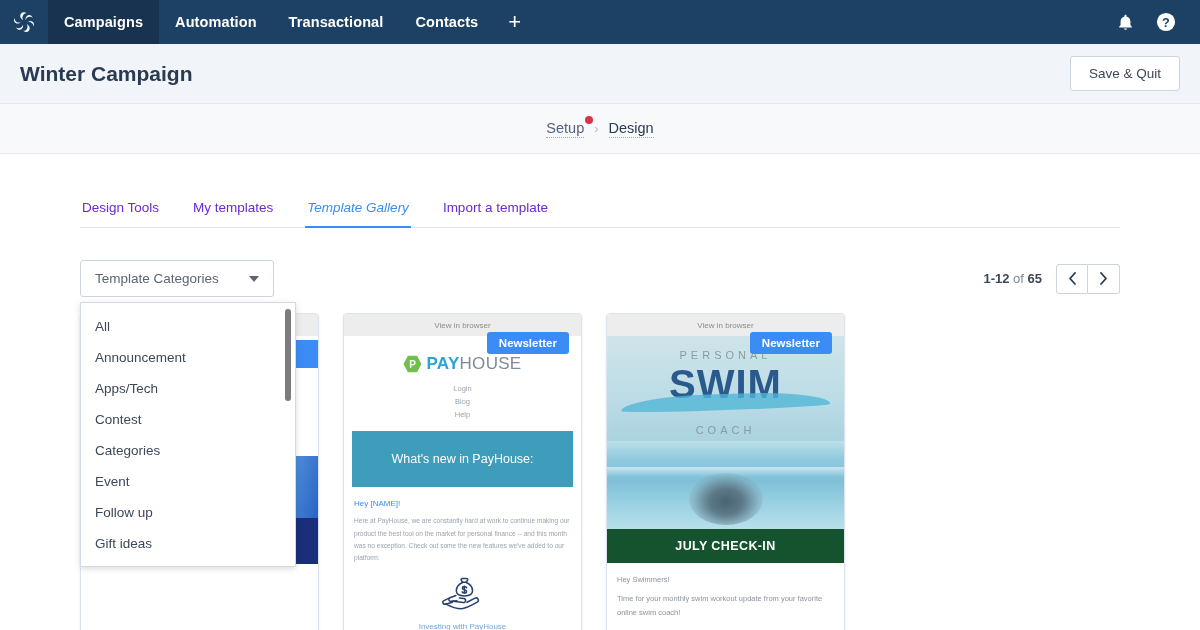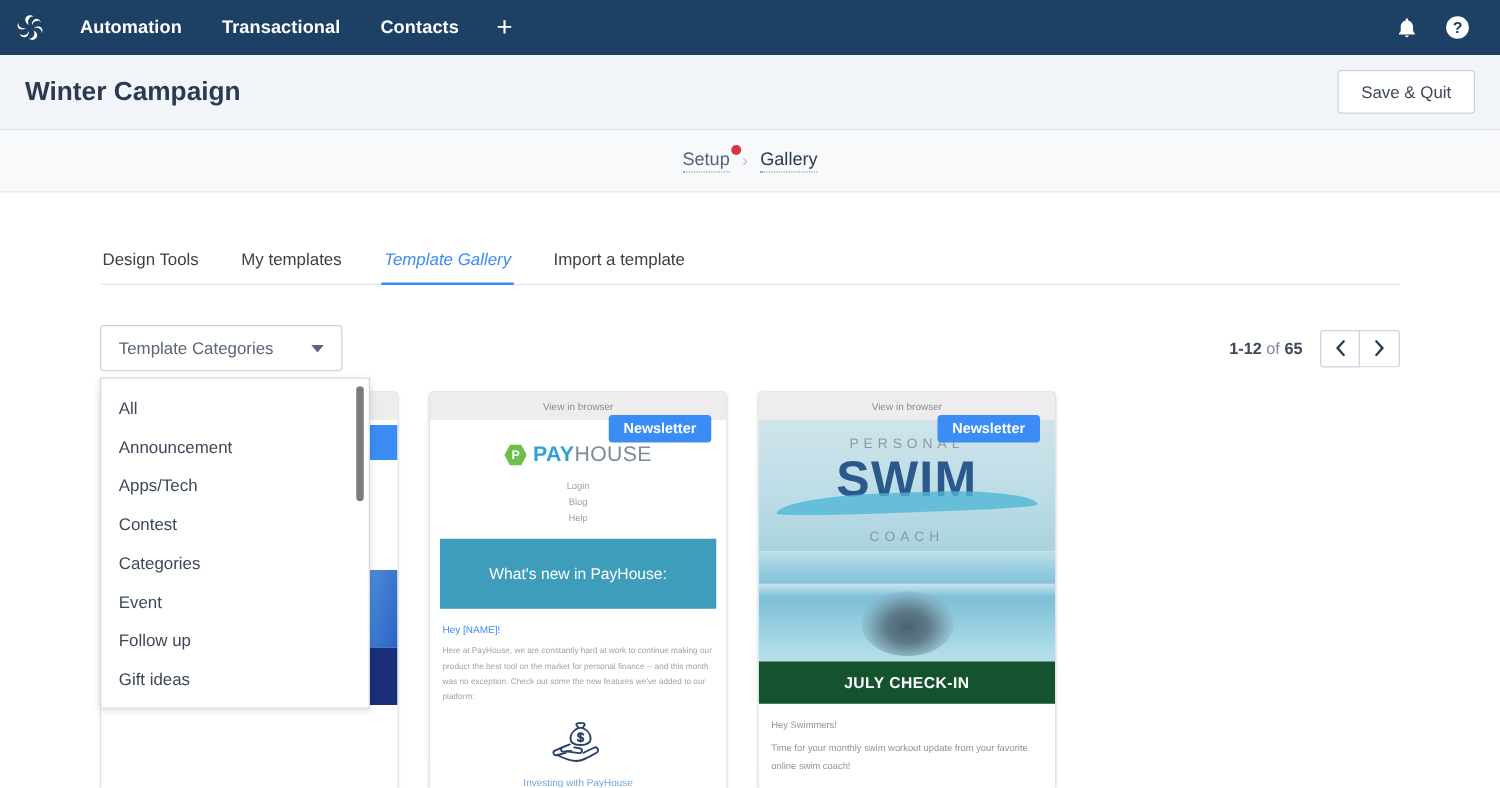--- a/index.html
+++ b/index.html
@@ -65,21 +65,21 @@
   }
   .crumb-sep { color: #b4bdcc; font-size: 13px; }
 
   
   .main { padding: 0 80px; position: relative; }
   .tabs {
     display: flex; gap: 30px; border-bottom: 1px solid #e2e7ee;
     margin-top: 40px; padding: 0 0 0 0;
   }
   .tab {
-    font-size: 13.5px; color: #404040; padding: 6px 2px 11px;
+    font-size: 13.5px; color: #6d28d9; padding: 6px 2px 11px;
     cursor: pointer; border-bottom: 2px solid transparent; margin-bottom: -1px;
   }
   .tab.active { color: #3b8cf5; border-bottom-color: #3b8cf5; font-style: italic; }
 
   .toolbar {
     display: flex; margin-top: 32px; position: relative; gap: 25px;
   }
   .cat-select {
     background: #ffffff; border: 1px solid #ccd4e0; border-radius: 3px;
     padding: 10px 14px; font-size: 13.5px; color: #5a6577;
@@ -247,20 +247,23 @@
         <path d="M26.4 10c-1.5-2.6-4.6-3.3-6.8-1.5-1.5 1.3-2 3.4-1.6 5.2.6-2.3 2.3-3.9 4.5-4.2 1.9-.3 3.5.4 4.4 1.6-.1-.4-.3-.8-.5-1.1z"></path>
         <path d="M27.6 21.4c1.5-2.6.3-5.6-2.5-6.3-1.9-.5-3.9.2-5.2 1.6 2.1-1 4.4-.6 6 .9 1.4 1.3 1.9 3 1.4 4.4.1-.2.2-.4.3-.6z"></path>
         <path d="M18.4 28.2c3 0 5-2.4 4.6-5.2-.3-2-1.9-3.5-3.6-4.3 1.3 2 1.3 4.4-.1 6.2-1.2 1.7-2.8 2.3-4.3 1.9.8.9 2 1.4 3.4 1.4z"></path>
         <path d="M6.3 23.1c1.5 2.6 4.6 3.3 6.8 1.5 1.5-1.3 2-3.4 1.6-5.2-.6 2.3-2.3 3.9-4.5 4.2-1.9.3-3.5-.4-4.4-1.6.1.4.3.8.5 1.1z"></path>
         <path d="M4.4 11.5c-1.5 2.6-.3 5.6 2.5 6.3 1.9.5 3.9-.2 5.2-1.6-2.1 1-4.4.6-6-.9-1.4-1.3-1.9-3-1.4-4.4-.1.2-.2.4-.3.6z"></path>
       </g>
       <circle cx="16" cy="16" r="2.4" fill="#1d4164"></circle>
     </svg>
   </div>
   <div class="nav-items">
+    <div class="nav-item active">
+        <span>Campaigns</span>
+      </div>
     <div class="nav-item">
         <span>Automation</span>
       </div>
     <div class="nav-item">
         <span>Transactional</span>
       </div>
     <div class="nav-item">
         <span>Contacts</span>
       </div>
   </div>
@@ -287,21 +290,21 @@
   <div class="page-title">Winter Campaign</div>
   <button class="save-quit">Save &amp; Quit</button>
 </div>
 
 <div class="breadcrumb-bar">
   <div class="crumb">
     <span>Setup</span>
     <span class="crumb-dot"></span>
   </div>
   <span class="crumb-sep">›</span>
-  <div class="crumb current">Gallery</div>
+  <div class="crumb current">Design</div>
 </div>
 
 <div class="main">
 
   <div class="tabs">
     <div class="tab">Design Tools</div>
     <div class="tab">My templates</div>
     <div class="tab active">Template Gallery</div>
     <div class="tab">Import a template</div>
   </div>

